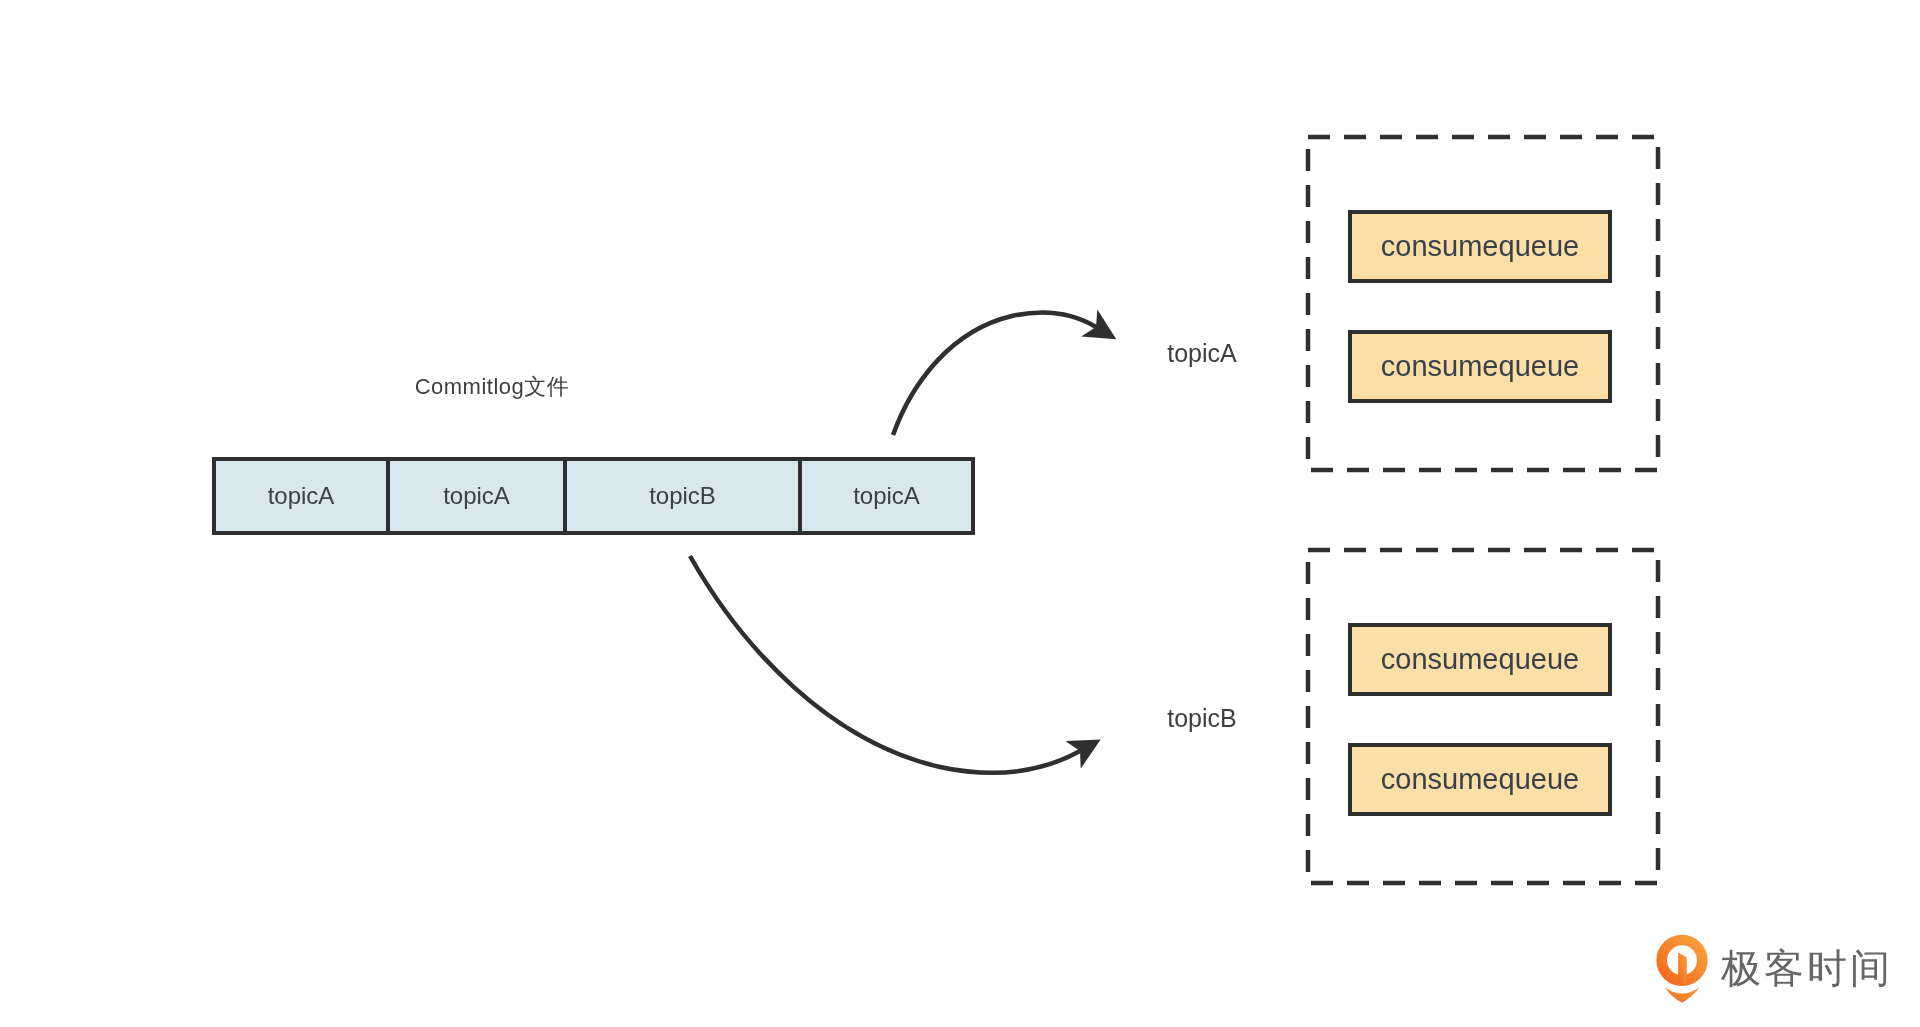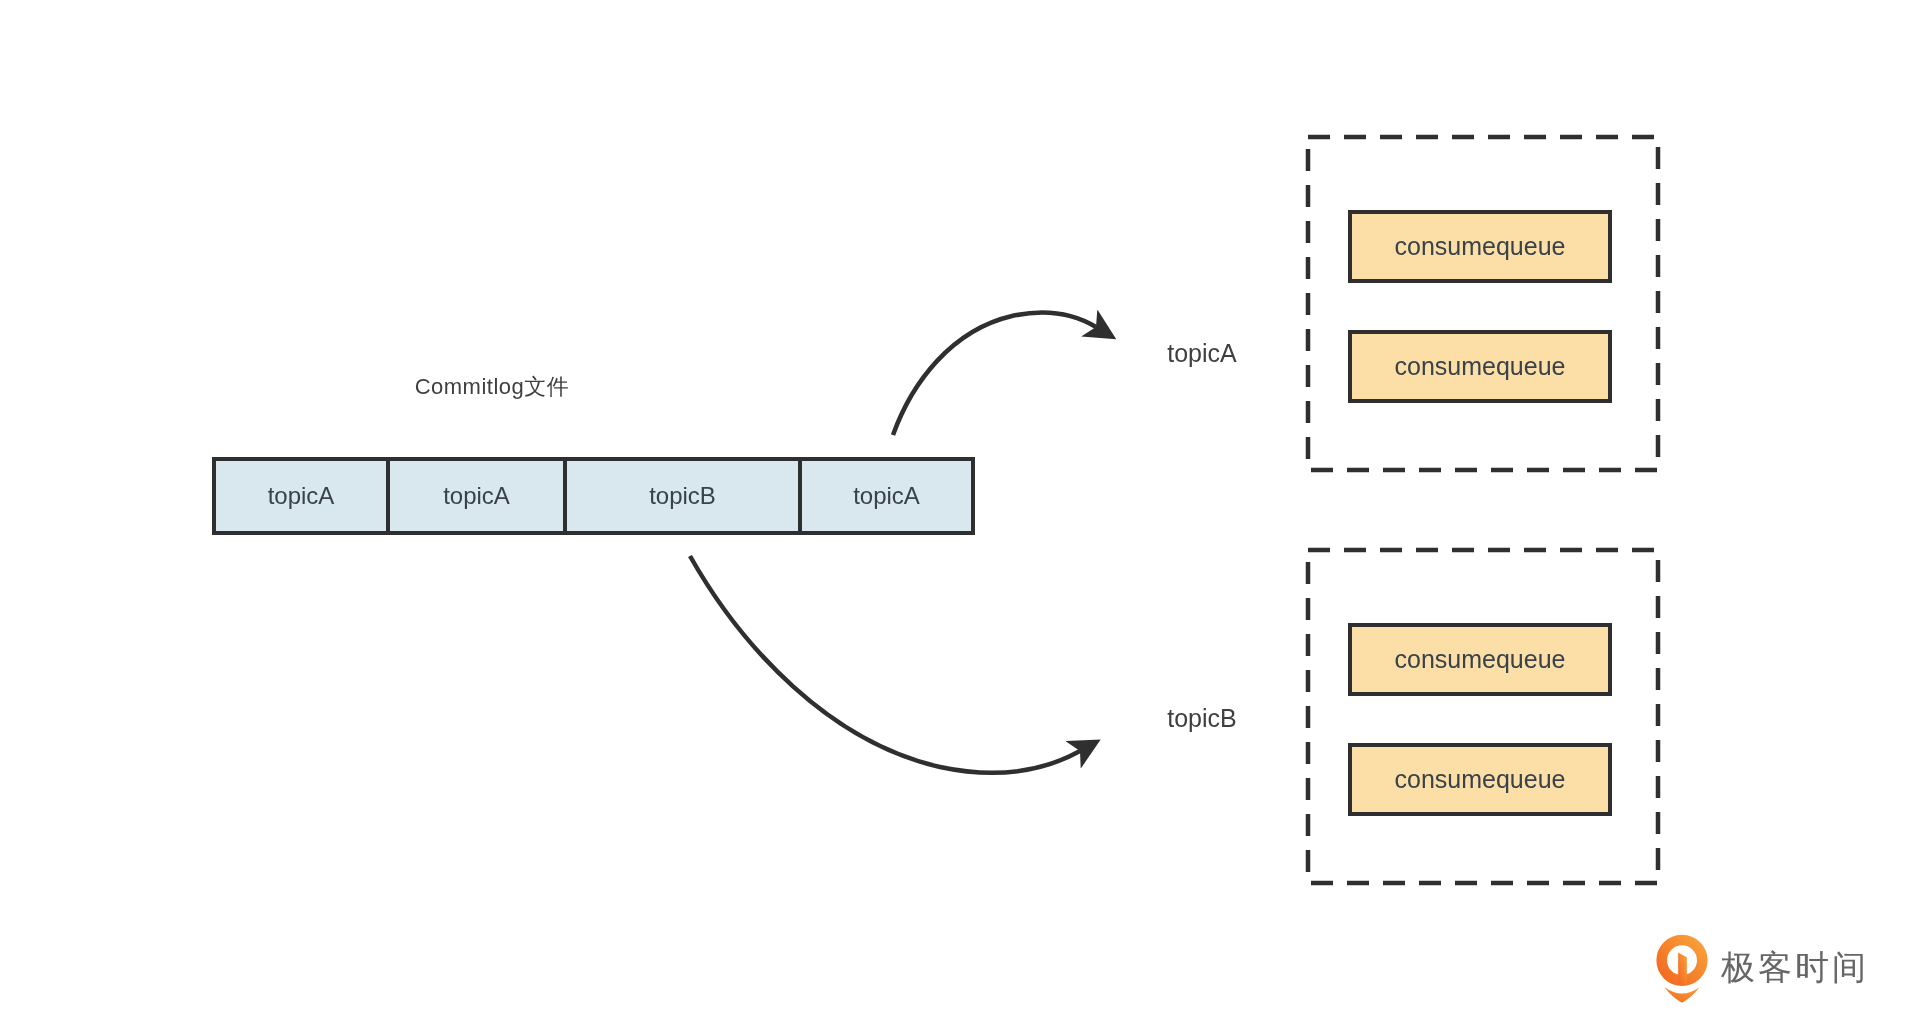--- a/index.html
+++ b/index.html
@@ -68,38 +68,38 @@
     position: absolute;
     box-sizing: border-box;
     left: 1348px;
     width: 264px;
     height: 73px;
     background: var(--queue-fill);
     border: 4px solid var(--line);
     display: flex;
     align-items: center;
     justify-content: center;
-    font-size: 25px;
+    font-size: 29px;
     color: var(--segment-text);
   }
   .queue-box.q1 { top: 210px; }
   .queue-box.q2 { top: 330px; }
   .queue-box.q3 { top: 623px; }
   .queue-box.q4 { top: 743px; }
   .logo {
     position: absolute;
     left: 1653px;
     top: 933px;
     display: flex;
     align-items: center;
     gap: 10px;
   }
   .logo-icon { width: 58px; height: 70px; }
   .logo-text {
-    font-size: 34px;
+    font-size: 40px;
     color: var(--brand-text);
     letter-spacing: 3px;
     font-weight: 500;
     white-space: nowrap;
   }
 </style>
 </head>
 <body>
 
 <div class="canvas">

